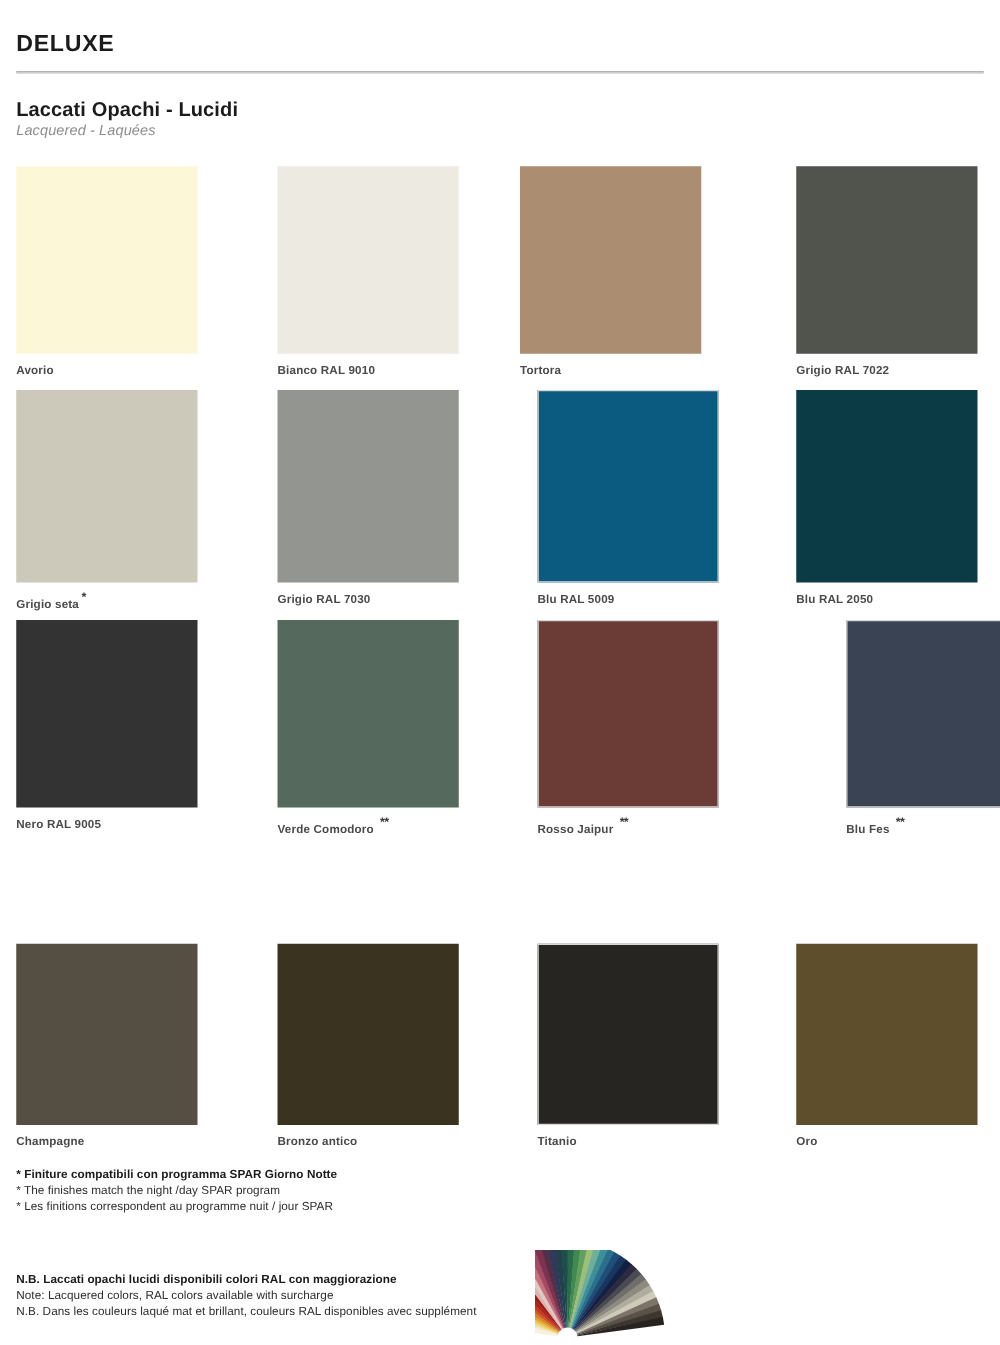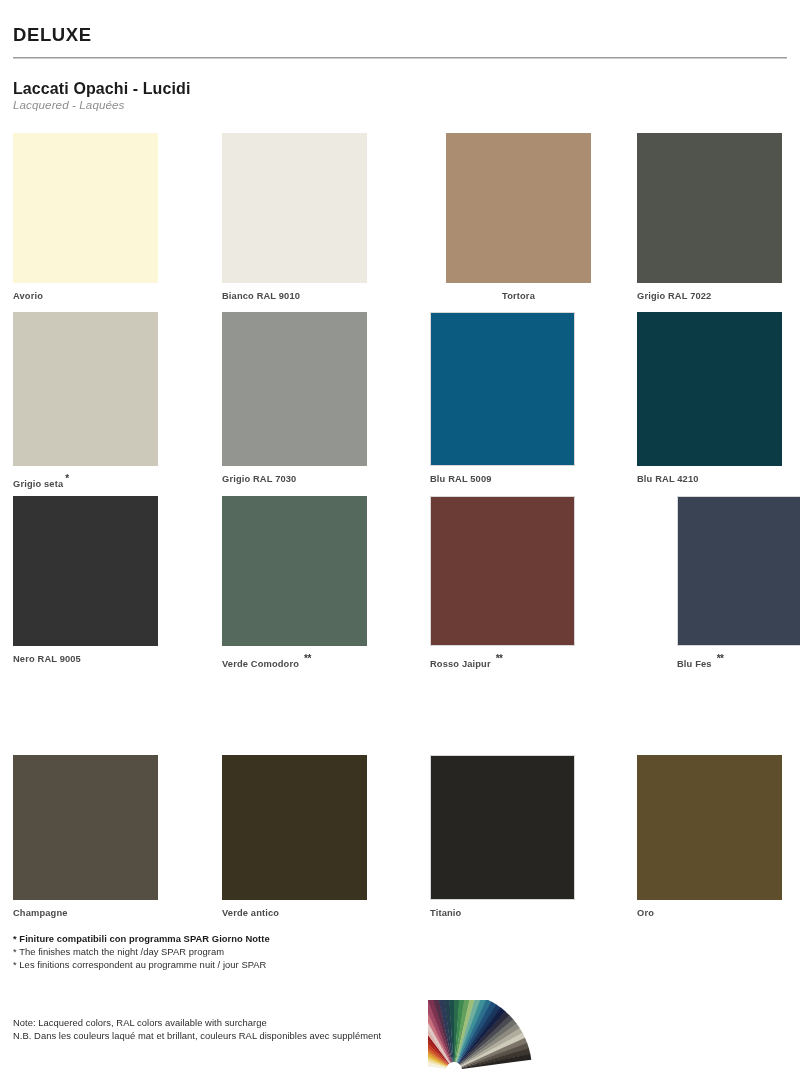--- a/index.html
+++ b/index.html
@@ -144,21 +144,21 @@
 
   <div id="swatch-layer">
       <div class="swatch" style="left: 13px; top: 133px;">
         <div class="chip" style="height: 150px; background: rgb(252, 247, 215);"></div>
         <div class="cap">Avorio</div>
       </div>
       <div class="swatch" style="left: 222px; top: 133px;">
         <div class="chip" style="height: 150px; background: rgb(237, 234, 225);"></div>
         <div class="cap">Bianco RAL 9010</div>
       </div>
-      <div class="swatch" style="left: 446px; top: 133px; text-align: center;">
+      <div class="swatch" style="left: 416px; top: 133px;">
         <div class="chip" style="height: 150px; background: rgb(171, 142, 114);"></div>
         <div class="cap">Tortora</div>
       </div>
       <div class="swatch" style="left: 637px; top: 133px;">
         <div class="chip" style="height: 150px; background: rgb(81, 83, 77);"></div>
         <div class="cap">Grigio RAL 7022</div>
       </div>
       <div class="swatch" style="left: 13px; top: 312px;">
         <div class="chip" style="height: 154px; background: rgb(204, 200, 186);"></div>
         <div class="cap">Grigio seta<span class="star">*</span></div>
@@ -166,21 +166,21 @@
       <div class="swatch" style="left: 222px; top: 312px;">
         <div class="chip" style="height: 154px; background: rgb(147, 149, 144);"></div>
         <div class="cap">Grigio RAL 7030</div>
       </div>
       <div class="swatch" style="left: 430px; top: 312px;">
         <div class="chip bordered" style="height: 154px; background: rgb(11, 91, 128);"></div>
         <div class="cap">Blu RAL 5009</div>
       </div>
       <div class="swatch" style="left: 637px; top: 312px;">
         <div class="chip" style="height: 154px; background: rgb(11, 59, 69);"></div>
-        <div class="cap">Blu RAL 4210</div>
+        <div class="cap">Blu RAL 2050</div>
       </div>
       <div class="swatch" style="left: 13px; top: 496px;">
         <div class="chip" style="height: 150px; background: rgb(51, 51, 51);"></div>
         <div class="cap">Nero RAL 9005</div>
       </div>
       <div class="swatch" style="left: 222px; top: 496px;">
         <div class="chip" style="height: 150px; background: rgb(86, 105, 93);"></div>
         <div class="cap">Verde Comodoro<span class="star star2">**</span></div>
       </div>
       <div class="swatch" style="left: 430px; top: 496px;">
@@ -190,40 +190,41 @@
       <div class="swatch" style="left: 637px; top: 496px; margin-left: 40px;">
         <div class="chip bordered" style="height: 150px; background: rgb(58, 67, 84);"></div>
         <div class="cap">Blu Fes<span class="star star2">**</span></div>
       </div>
       <div class="swatch" style="left: 13px; top: 755px;">
         <div class="chip" style="height: 145px; background: rgb(85, 78, 67);"></div>
         <div class="cap">Champagne</div>
       </div>
       <div class="swatch" style="left: 222px; top: 755px;">
         <div class="chip" style="height: 145px; background: rgb(58, 51, 31);"></div>
-        <div class="cap">Verde antico</div>
+        <div class="cap">Bronzo antico</div>
       </div>
       <div class="swatch" style="left: 430px; top: 755px;">
         <div class="chip bordered" style="height: 145px; background: rgb(39, 37, 34);"></div>
         <div class="cap">Titanio</div>
       </div>
       <div class="swatch" style="left: 637px; top: 755px;">
         <div class="chip" style="height: 145px; background: rgb(94, 78, 44);"></div>
         <div class="cap">Oro</div>
       </div>
     </div>
 
   <div class="notes" style="left:13px; top:932px;">
     <div class="note-b">* Finiture compatibili con programma SPAR Giorno Notte</div>
     <div class="note-n">* The finishes match the night /day SPAR program</div>
     <div class="note-n">* Les finitions correspondent au programme nuit / jour SPAR</div>
   </div>
 
 
   <div class="notes" style="left:13px; top:1016px;">
+    <div class="note-b">N.B. Laccati opachi lucidi disponibili colori RAL con maggiorazione</div>
     <div class="note-n">Note: Lacquered colors, RAL colors available with surcharge</div>
     <div class="note-n">N.B. Dans les couleurs laqué mat et brillant, couleurs RAL disponibles avec supplément</div>
   </div>
 
   <div class="fan">
     <svg viewBox="0 0 200 76" width="200" height="76">
       <g id="fan-blades">
           <polygon points="18.08,68.89 -51.24,59.14 -50.14,53.05 18.19,68.26" fill="#f3efe0"></polygon>
           <polygon points="18.18,68.32 -50.27,53.65 -48.73,47.65 18.34,67.71" fill="#f7f2de"></polygon>
           <polygon points="18.32,67.77 -48.90,48.24 -46.94,42.37 18.52,67.17" fill="#f2e7c0"></polygon>

